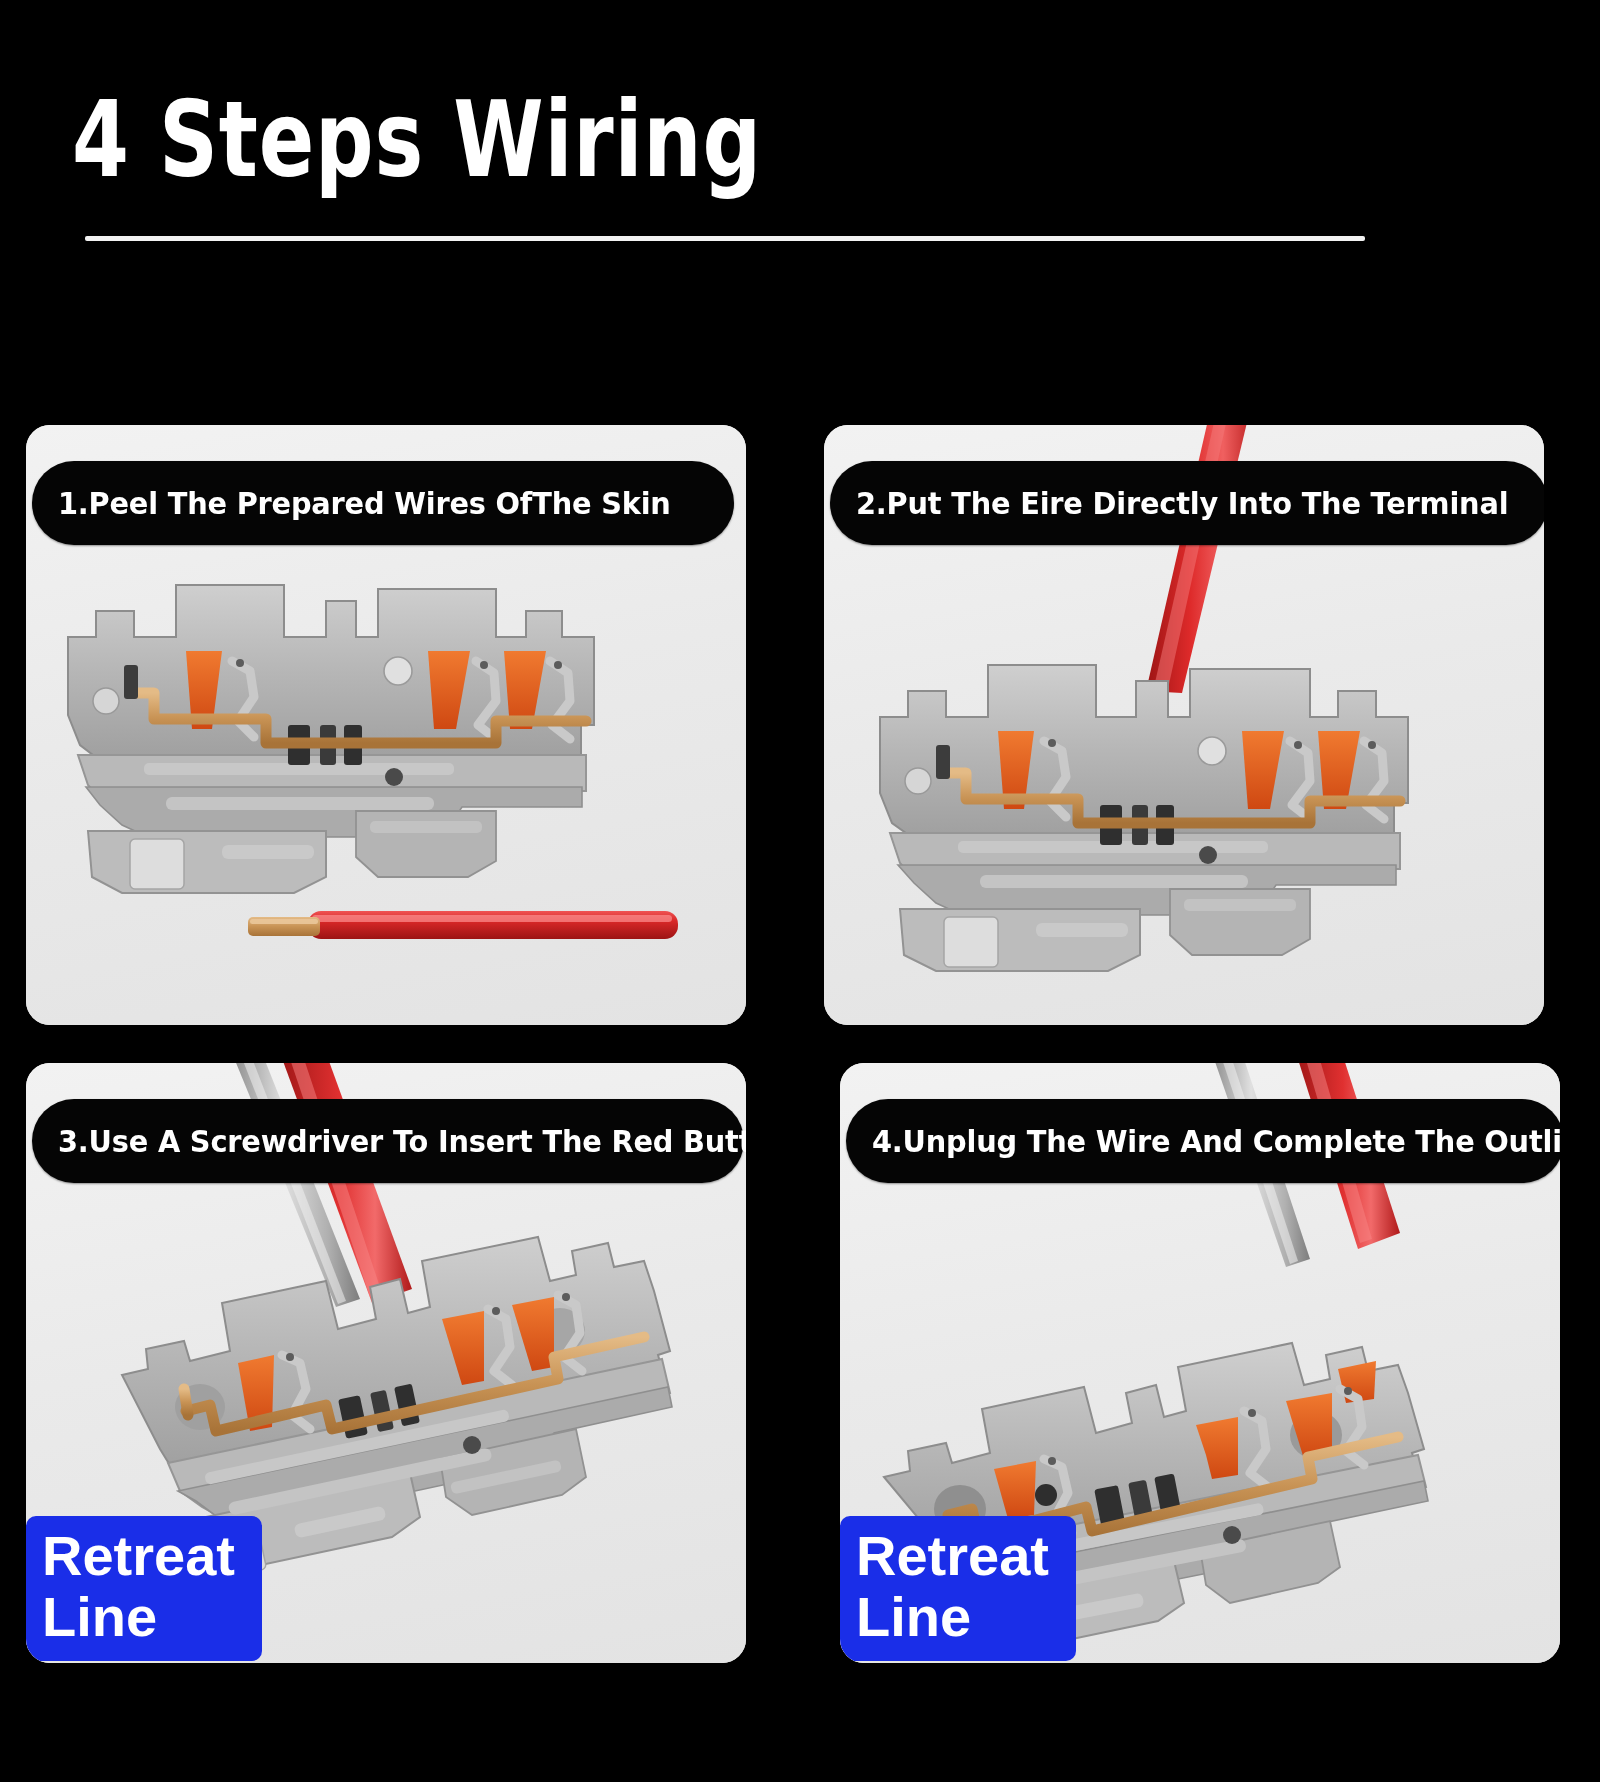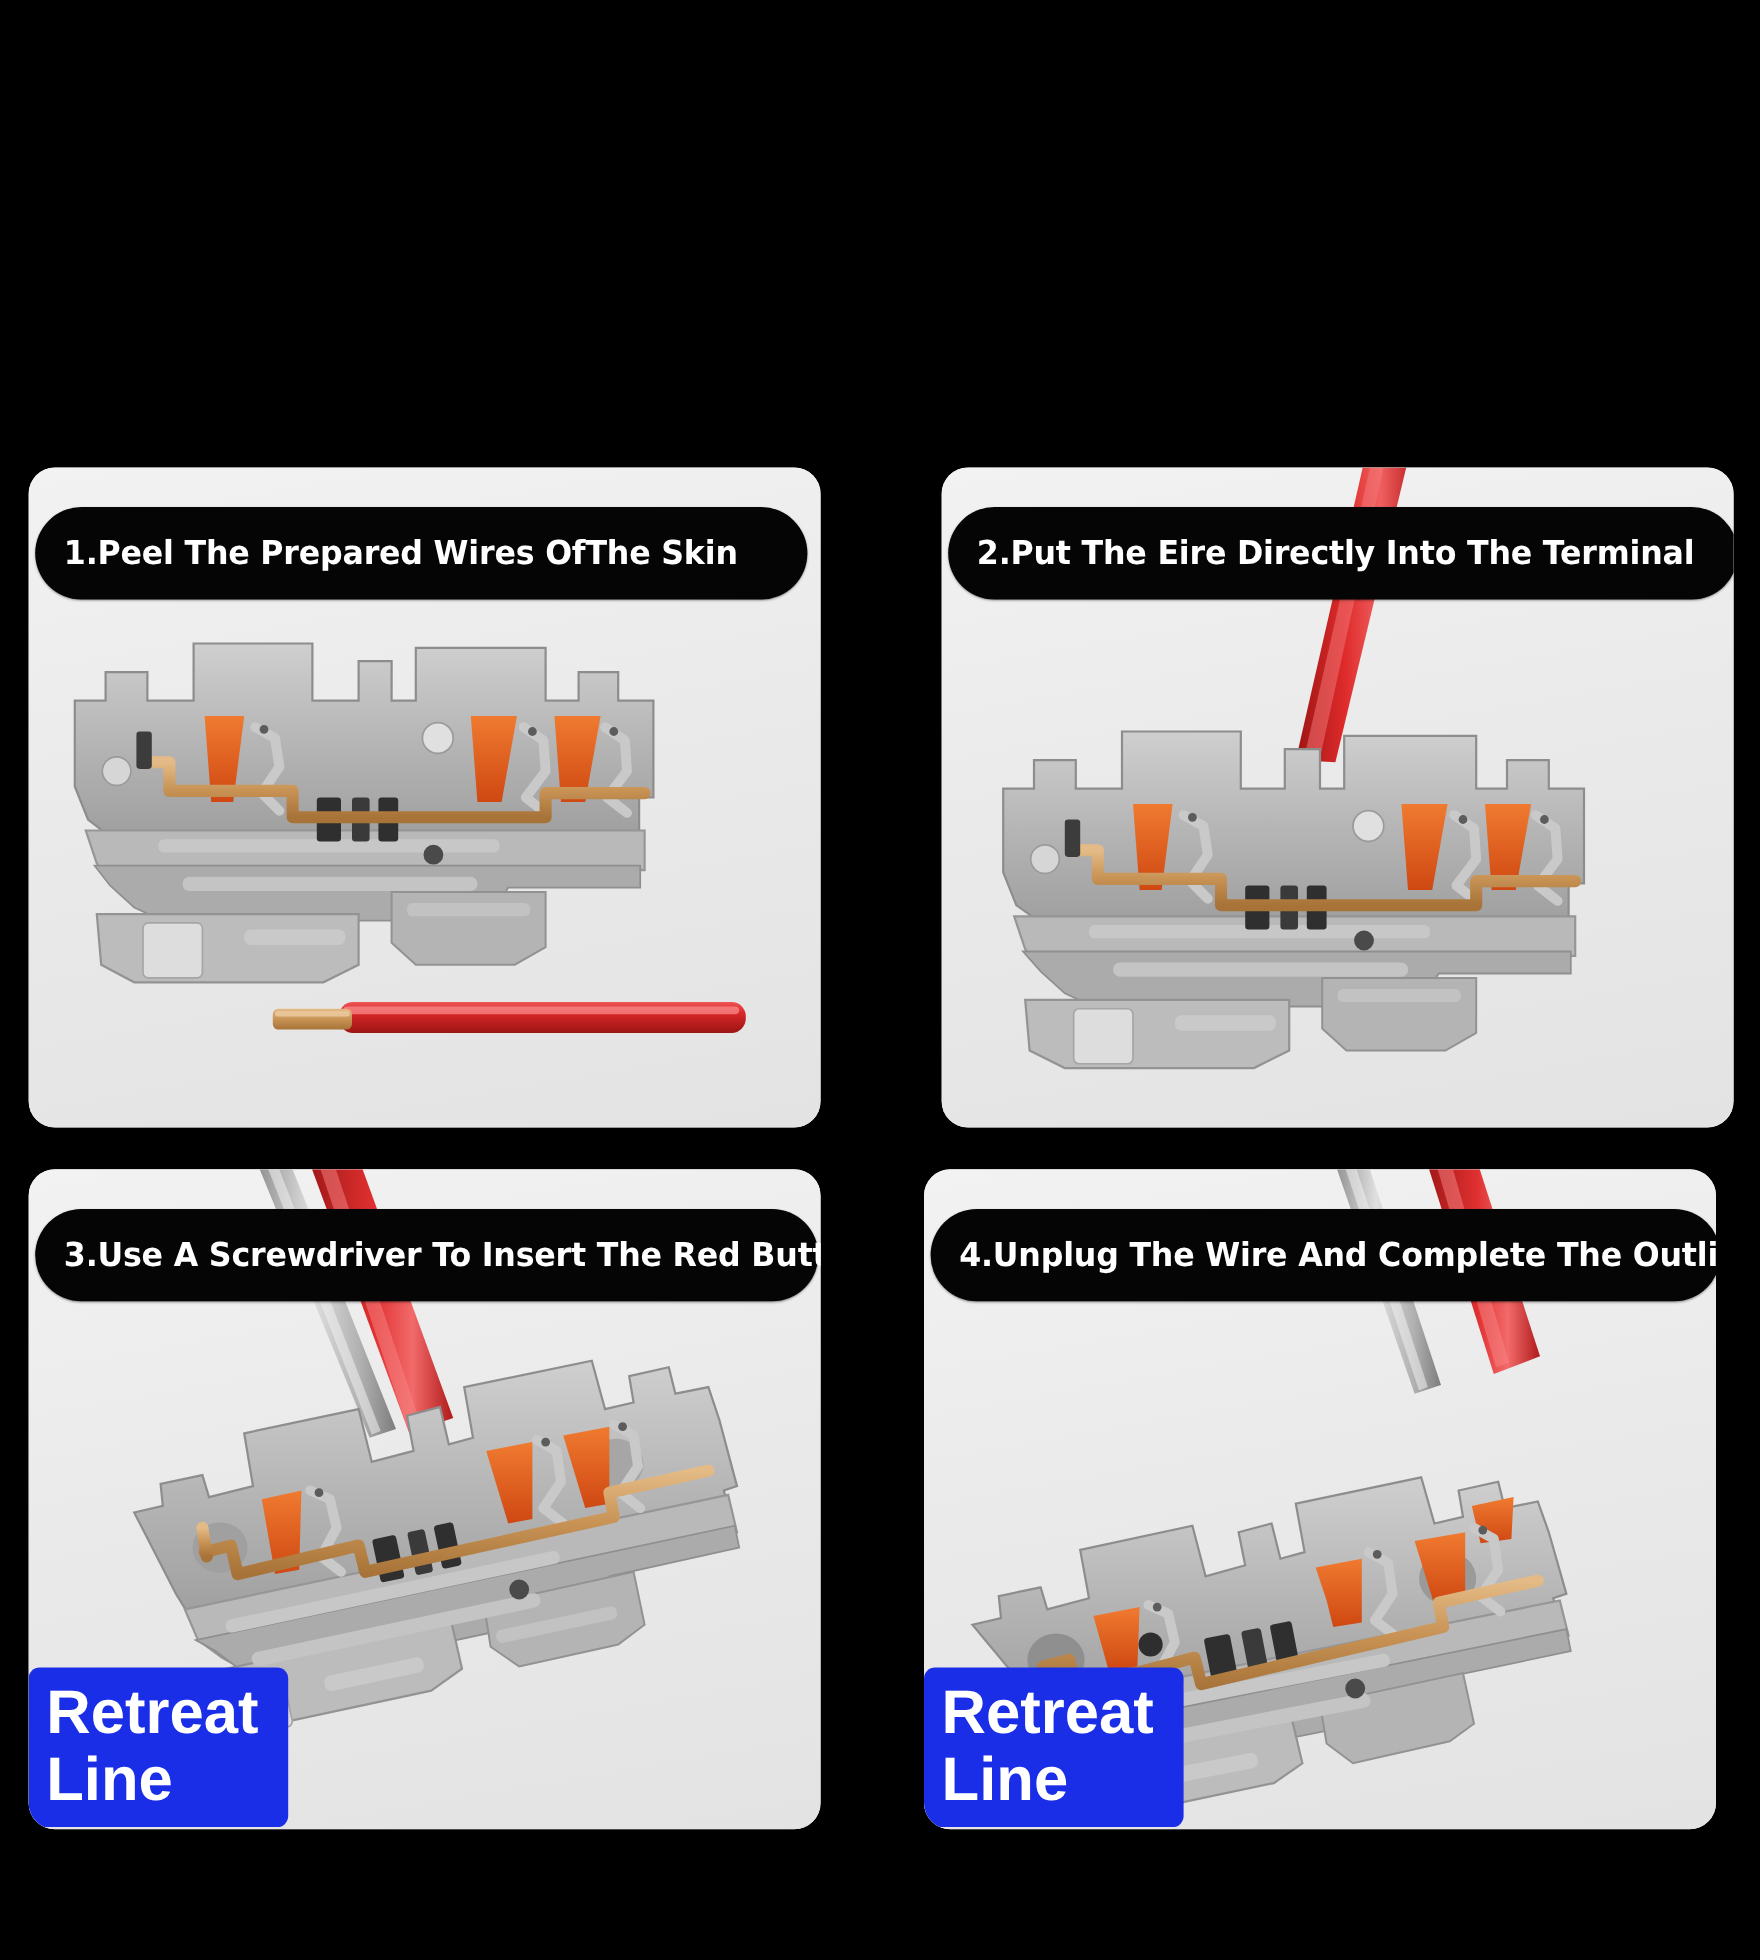--- a/index.html
+++ b/index.html
@@ -34,21 +34,21 @@
     width:1600px; height:1330px;
   }
   .card {
     position:absolute;
     width:720px; height:600px;
     background:#ffffff;
     border-radius:24px;
     overflow:hidden;
   }
   .card.c1 { left:26px;  top:0px;   }
-  .card.c2 { left:856px; top:0px;   }
+  .card.c2 { left:824px; top:0px;   }
   .card.c3 { left:26px;  top:638px; }
   .card.c4 { left:840px; top:638px; }
 
   .photo {
     position:absolute; left:0; top:0; width:720px; height:600px;
     background:linear-gradient(170deg,#f2f2f2 0%,#eaeaea 45%,#e3e3e3 100%);
   }
   .photo svg { position:absolute; left:0; top:0; width:720px; height:600px; display:block; }
 
   
@@ -94,20 +94,24 @@
     line-height:1.08;
     font-weight:700;
     font-family:"Liberation Sans", sans-serif;
   }
 </style>
 </head>
 <body>
 
 <div class="page">
 
+  <div class="header">
+    <div class="title">4 Steps Wiring</div>
+    <div class="title-rule"></div>
+  </div>
 
   <div class="grid">
 
     <div class="card c1">
       <div class="photo">
         <svg viewBox="0 0 720 600" xmlns="http://www.w3.org/2000/svg">
           <defs>
             <linearGradient id="g-body1" x1="0" y1="0" x2="0" y2="1">
               <stop offset="0" stop-color="#cfcfcf"></stop>
                 <stop offset="0.45" stop-color="#b6b6b6"></stop>

